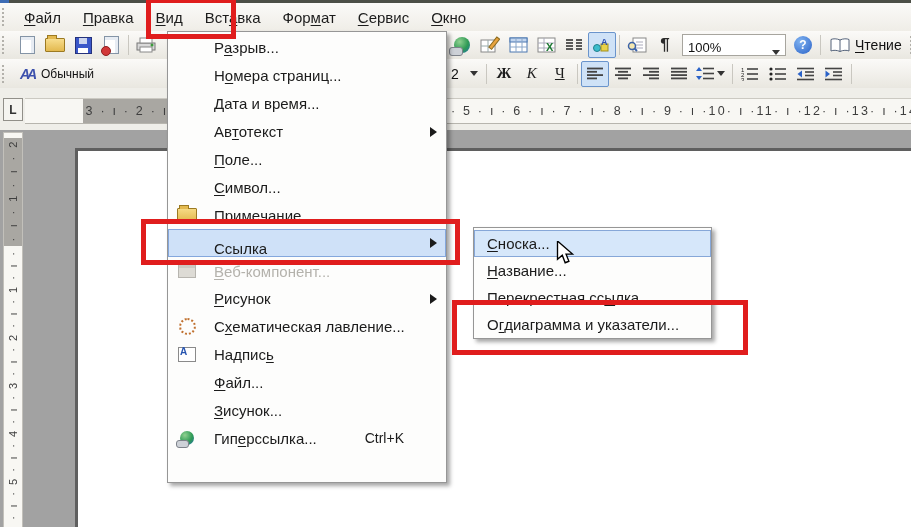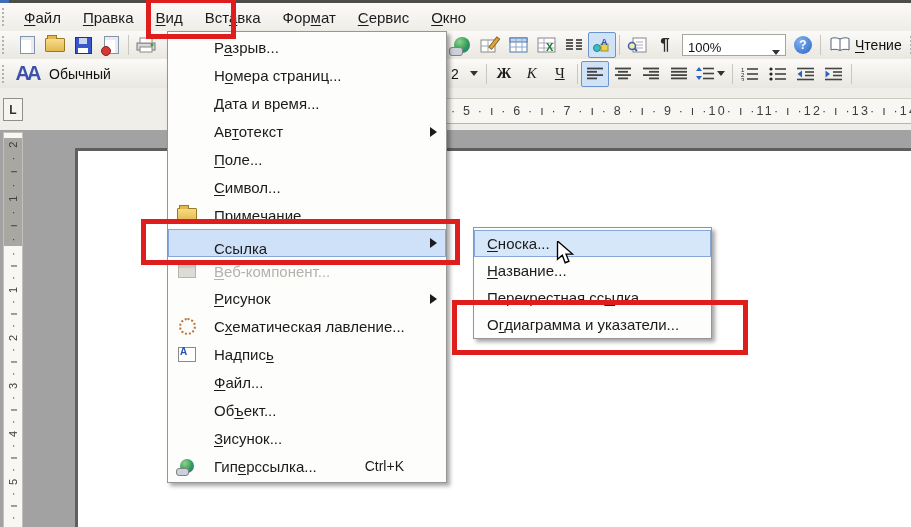--- a/index.html
+++ b/index.html
@@ -44,24 +44,24 @@
       background:#cdd1d7;border:1px solid #7d828a;border-radius:3px;}
   .hlp{width:18px;height:18px;border-radius:50%;color:#fff;font-weight:bold;font-size:12px;
       display:flex;align-items:center;justify-content:center;
       background:radial-gradient(circle at 35% 30%,#7fb2f0,#2a62c8);}
   .pilcrow{font-size:17px;font-weight:bold;color:#2b2b2b;}
   .combo{width:92px;height:20px;background:#fff;border:1px solid #a7a59e;display:flex;
       align-items:flex-end;padding:0 5px;font-size:13px;color:#111;margin:10px 3px;}
   .combo .spacer{flex:1;}
   .tri-down{width:0;height:0;border-left:4px solid transparent;border-right:4px solid transparent;
       border-top:5px solid #333;}
-  .read-btn{display:flex;align-items:flex-start;gap:5px;padding:1px 6px;font-size:14px;color:#111;}
-  
-  .styles-ico{font-weight:bold;font-size:20px;color:#3c50ac;letter-spacing:-3px;}
-  .style-name{font-size:14px;color:#111;margin-left:8px;}
+  .read-btn{display:flex;align-items:flex-end;gap:5px;padding:1px 6px;font-size:14px;color:#111;}
+  
+  .styles-ico{font-weight:bold;font-style:italic;font-size:14px;color:#3c50ac;letter-spacing:-3px;}
+  .style-name{font-size:12px;color:#111;}
   .fsz{font-size:14px;color:#111;margin:0 6px 0 4px;}
   .fmt-letter{font-size:15px;color:#1d1d1d;font-family:"Liberation Serif","DejaVu Serif",serif;}
   .b{font-weight:bold;} .i{font-style:italic;} .u{text-decoration:underline;}
   
   .ruler-band{position:absolute;left:0;top:88px;width:911px;height:42px;background:#efeee9;}
   .tabbox{position:absolute;left:3px;top:10px;width:18px;height:21px;background:#f5f4f0;
       border:1px solid #918f89;color:#333;font-size:12px;display:flex;align-items:center;
       justify-content:center;font-weight:bold;}
   .hruler{position:absolute;top:10px;height:24px;background:#f8f7f3;
       border-top:1px solid #cbc9c2;border-bottom:1px solid #b7b5ae;
@@ -383,20 +383,25 @@
             <path d="M0.5 3.5 L0.5 10.5 L5 7 Z" fill="#2a62c8"></path>
           </svg>
       </div>
       <div class="sep"></div>
 
     </div>
   </div>
 
   <div class="ruler-band">
     <div class="tabbox">L</div>
+    <div class="hruler left">
+      <div class="hr-gray">
+        <span class="hr-text">3 · ı · 2 · ı</span>
+      </div>
+    </div>
     <div class="hruler right">
       <span class="hr-text">· 5 · ı · 6 · ı · 7 · ı · 8 · ı · 9 · ı ·10· ı ·11· ı ·12· ı ·13· ı ·14· ı</span>
     </div>
   </div>
 
   <div class="doc-area">
     <div class="vruler">
       <div class="v-dark">
           <span class="vchar">2</span>
           <span class="vchar">·</span>
@@ -509,25 +514,20 @@
           <span class="ic-textbox"></span>
         </span>
         <span>Надпис</span>
         <span class="key">ь</span>
         <span></span>
       </div>
       <div class="mi">
         <span></span>
         <span class="key">Ф</span>
         <span>айл...</span>
-      </div>
-      <div class="mi">
-        <span>Об</span>
-        <span class="key">ъ</span>
-        <span>ект...</span>
       </div>
       <div class="mi">
         <span></span>
         <span class="key">З</span>
         <span>исунок...</span>
       </div>
       <div class="mi">
         <span class="ico">
           <span class="ic-globe-link"></span>
         </span>

